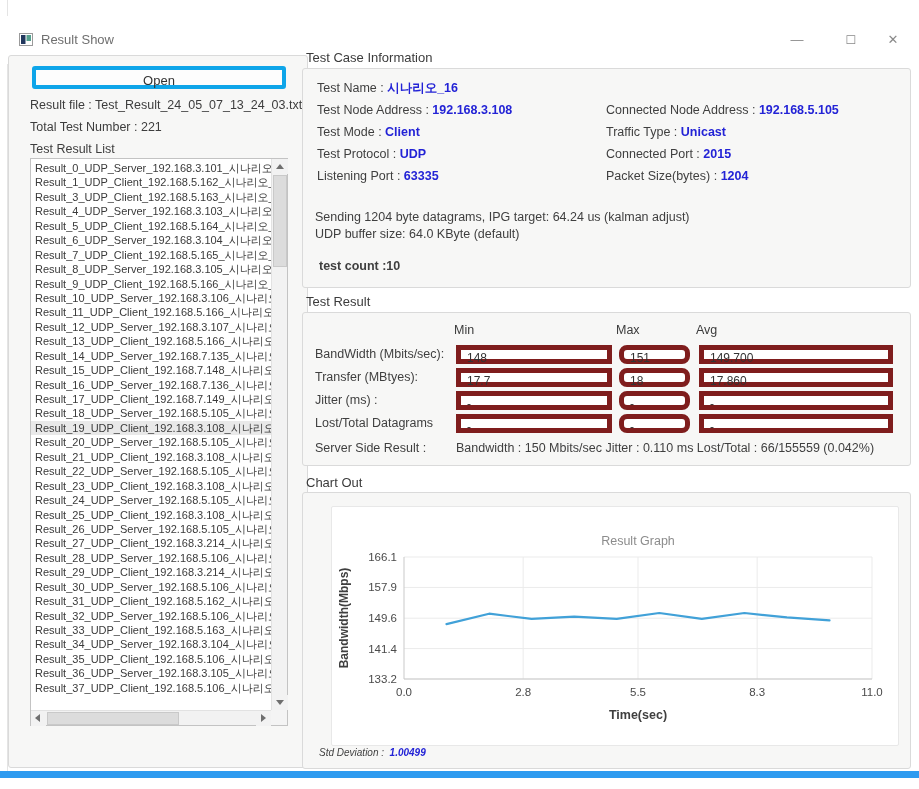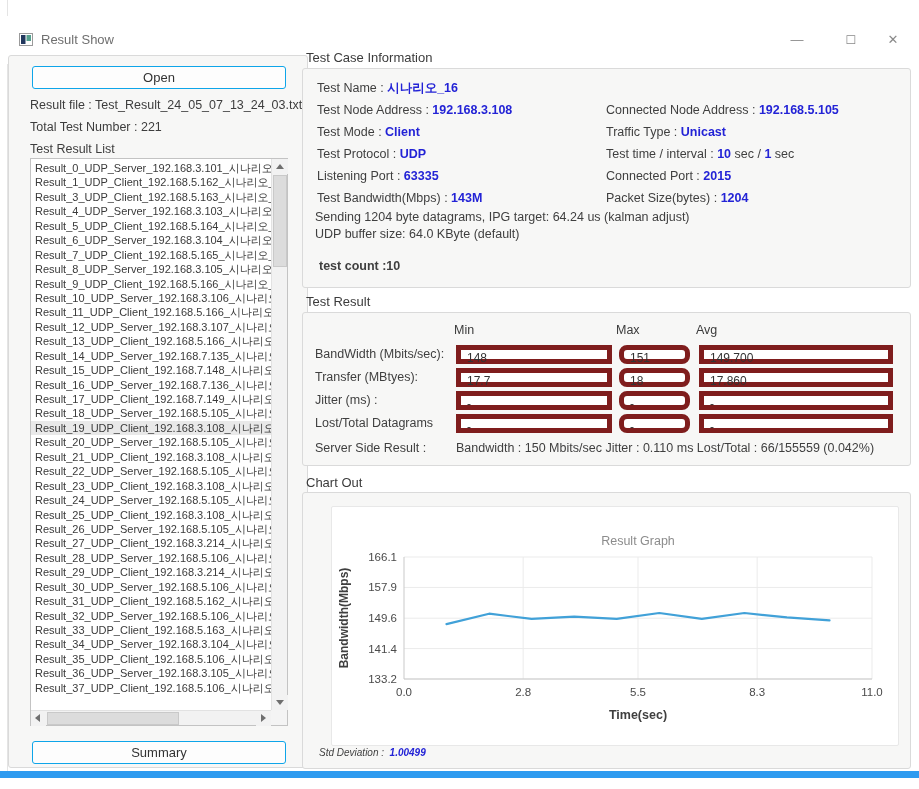--- a/index.html
+++ b/index.html
@@ -12,21 +12,21 @@
   .titlebar { position:absolute; left:0; top:16px; width:815px; height:48px; background:#fff; }
   .app-icon { position:absolute; left:19px; top:17px; width:14px; height:13px; }
   .title-text { position:absolute; left:41px; top:16px; font-size:13px; color:#6f6f6f; }
   .win-btn { position:absolute; top:10px; width:30px; height:28px; text-align:center;
              line-height:28px; font-size:13px; color:#8a8a8a; cursor:default; }
   .win-min{ left:782px; } .win-max{ left:836px; font-size:12px; } .win-close{ left:878px; }
 
   
   .groupbox { position:absolute; background:#f7f7f6; border:1px solid #dadada; border-radius:3px; }
   .section-label { position:absolute; font-size:13px; color:#3b3b3b; }
-  .btn { background:#fdfdfd; border:1px solid #0ea5e9; border-radius:3px; font-size:13px;
+  .btn { background:#fdfdfd; border:4px solid #0ea5e9; border-radius:3px; font-size:13px;
          color:#333; text-align:center; line-height:21px; cursor:default; }
   .blue { color:#2323d6; font-weight:bold; }
 
   
   .left-panel { left:8px; top:55px; width:300px; height:713px; }
   .open-btn { position:absolute; left:23px; top:10px; width:254px; height:23px; }
   .lp-text { position:absolute; left:21px; font-size:12.5px; color:#3d3d3d; white-space:nowrap; }
   .lp-file  { top:42px; } .lp-total { top:64px; } .lp-listlabel { top:86px; }
   .list-box { position:absolute; left:21px; top:102px; width:258px; height:568px;
               background:#fff; border:1px solid #c3c3c3; }
@@ -165,37 +165,34 @@
             <span class="tri"></span>
           </div>
         <div class="h-thumb"></div>
         <div class="sb-btn h-right">
             <span class="tri"></span>
           </div>
       </div>
       <div class="sb-corner"></div>
     </div>
 
-    <div class="btn summary-btn">Summary</div>
   </div>
 
   <div class="section-label tci-label">Test Case Information</div>
   <div class="groupbox tci-box">
     <div class="info-col left">
         <div class="info-row"><span class="info-label">Test Name : </span><span class="blue">시나리오_16</span></div>
         <div class="info-row"><span class="info-label">Test Node Address : </span><span class="blue">192.168.3.108</span></div>
         <div class="info-row"><span class="info-label">Test Mode : </span><span class="blue">Client</span></div>
         <div class="info-row"><span class="info-label">Test Protocol : </span><span class="blue">UDP</span></div>
         <div class="info-row"><span class="info-label">Listening Port : </span><span class="blue">63335</span></div>
-        <div class="info-row"><span class="info-label">Test Bandwidth(Mbps) : </span><span class="blue">143M</span></div>
       </div>
     <div class="info-col right">
         <div class="info-row"><span class="info-label">Connected Node Address : </span><span class="blue">192.168.5.105</span></div>
         <div class="info-row"><span class="info-label">Traffic Type : </span><span class="blue">Unicast</span></div>
-        <div class="info-row"><span class="info-label">Test time / interval : </span><span class="blue" style="white-space: pre;">10</span><span class="info-val-dark" style="white-space: pre;"> sec / </span><span class="blue" style="white-space: pre;">1</span><span class="info-val-dark" style="white-space: pre;"> sec</span></div>
         <div class="info-row"><span class="info-label">Connected Port : </span><span class="blue">2015</span></div>
         <div class="info-row"><span class="info-label">Packet Size(bytes) : </span><span class="blue">1204</span></div>
       </div>
     <div class="sending">
       <div>Sending 1204 byte datagrams, IPG target: 64.24 us (kalman adjust)</div>
       <div>UDP buffer size: 64.0 KByte (default)</div>
     </div>
     <div class="test-count">test count :10</div>
   </div>
 

